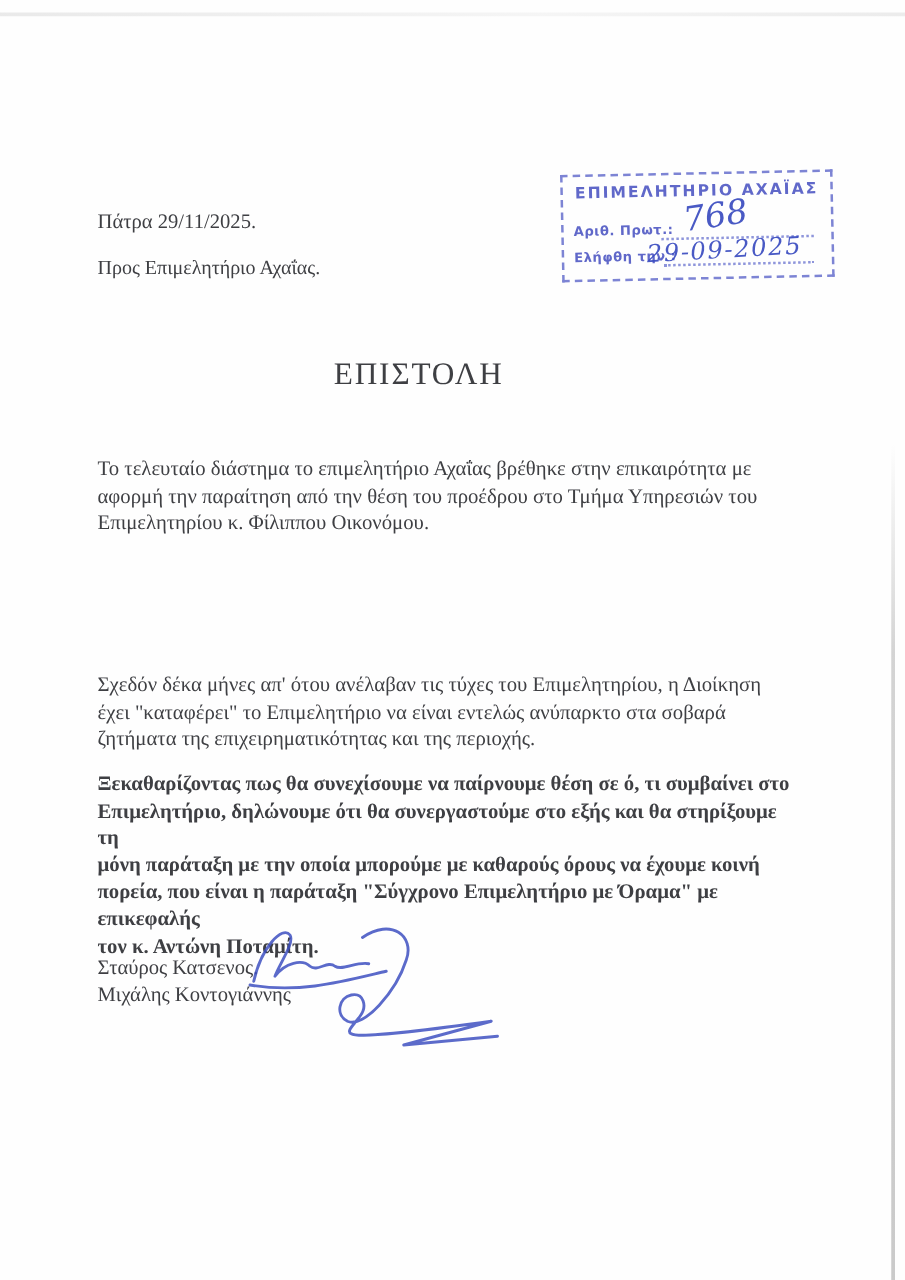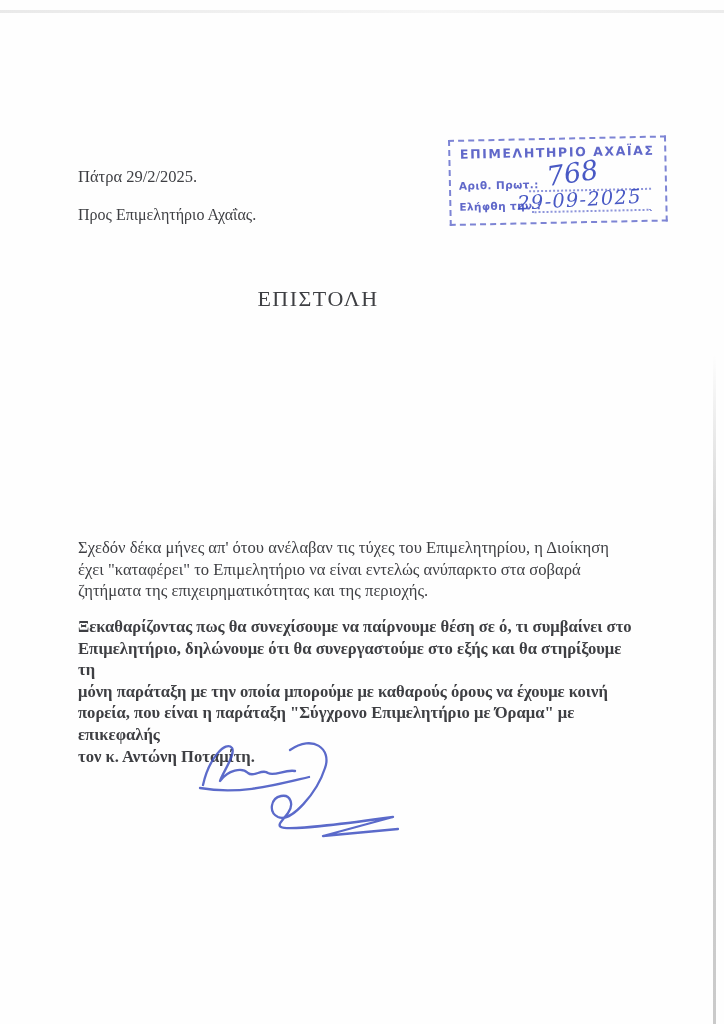--- a/index.html
+++ b/index.html
@@ -14,23 +14,23 @@
     position:absolute; left:0; top:10px; width:724px; height:3px;
     background:linear-gradient(to right, rgba(140,140,140,.18), rgba(170,170,170,.10) 60%, rgba(140,140,140,.16));
   }
   .scan-right-line {
     position:absolute; left:713px; top:355px; width:3px; height:669px;
     background:linear-gradient(to bottom, rgba(180,180,180,0), rgba(160,160,160,.45) 25%, rgba(150,150,150,.5));
   }
   .dateline { position:absolute; left:78px; top:167px; font-size:16.5px; }
   .addressee { position:absolute; left:78px; top:204px; font-size:16px; line-height:21.5px; }
   .title {
-    position:absolute; left:61px; top:286px; width:548px; text-align:center;
+    position:absolute; left:78px; top:286px; width:548px; text-align:center;
     transform:translateX(-17px);
-    font-size:22px; letter-spacing:1.5px;
+    font-size:25px; letter-spacing:1.5px;
   }
   .para { position:absolute; left:78px; width:560px; font-size:16.6px; line-height:21.6px; }
   .para-1 { top:364px; }
   .para-2 { top:443px; }
   .para-3 { top:537px; }
   .para-4 { top:616px;font-weight:bold; }
   .signatories { position:absolute; left:78px; top:763px; font-size:16.5px; line-height:21.5px; }
   .signature-svg { position:absolute; left:195px; top:736px; }
 
   
@@ -65,41 +65,46 @@
   .hw-received { left:66px; top:49px; font-size:19.5px; letter-spacing:1.2px; transform:rotate(-2deg); }
 </style>
 </head>
 <body>
 
 <div class="page">
 
   <div class="scan-top-line"></div>
   <div class="scan-right-line"></div>
 
-  <div class="dateline">Πάτρα 29/2/2025.</div>
+  <div class="dateline">Πάτρα 29/11/2025.</div>
 
   <div class="addressee">
     <div>Προς Επιμελητήριο Αχαΐας.</div>
   </div>
 
   <div class="stamp">
     <div class="stamp-org">ΕΠΙΜΕΛΗΤΗΡΙΟ ΑΧΑΪΑΣ</div>
     <div class="stamp-label stamp-label-protocol">Αριθ. Πρωτ.:</div>
     <div class="stamp-dots stamp-dots-protocol"></div>
     <div class="stamp-label stamp-label-received">Ελήφθη την :</div>
     <div class="stamp-dots stamp-dots-received"></div>
     <div class="hw hw-protocol">768</div>
     <div class="hw hw-received">29-09-2025</div>
   </div>
 
   <div class="title">ΕΠΙΣΤΟΛΗ</div>
 
+  <div class="para para-1">Το τελευταίο διάστημα το επιμελητήριο Αχαΐας βρέθηκε στην επικαιρότητα με<br>αφορμή την παραίτηση από την θέση του προέδρου στο Τμήμα Υπηρεσιών του<br>Επιμελητηρίου κ. Φίλιππου Οικονόμου.</div>
   <div class="para para-3">Σχεδόν δέκα μήνες απ' ότου ανέλαβαν τις τύχες του Επιμελητηρίου, η Διοίκηση<br>έχει "καταφέρει" το Επιμελητήριο να είναι εντελώς ανύπαρκτο στα σοβαρά<br>ζητήματα της επιχειρηματικότητας και της περιοχής.</div>
   <div class="para para-4">Ξεκαθαρίζοντας πως θα συνεχίσουμε να παίρνουμε θέση σε ό, τι συμβαίνει στο<br>Επιμελητήριο, δηλώνουμε ότι θα συνεργαστούμε στο εξής και θα στηρίξουμε τη<br>μόνη παράταξη με την οποία μπορούμε με καθαρούς όρους να έχουμε κοινή<br>πορεία, που είναι η παράταξη "Σύγχρονο Επιμελητήριο με Όραμα" με επικεφαλής<br>τον κ. Αντώνη Ποταμίτη.</div>
 
+  <div class="signatories">
+    <div>Σταύρος Κατσενος.</div>
+    <div>Μιχάλης Κοντογιάννης</div>
+  </div>
 
   <svg class="signature-svg" width="215" height="108" viewBox="0 0 215 108">
     <g fill="none" stroke="#3f51c1" stroke-width="2.3" stroke-linecap="round" stroke-linejoin="round" opacity="0.85">
       <path d="M 8,49 C 14,22 31,4 37,12 C 41,18 28,36 25,45 C 33,34 47,31 53,37 C 59,42 67,32 73,37 C 79,41 90,33 100,35
            M 5,52 C 45,59 80,49 114,41"></path>
       <path d="M 95,14 C 118,-2 137,13 130,32 C 122,57 96,87 83,81 C 73,76 76,62 86,60 C 96,58 99,69 93,77 C 87,85 82,89 86,91
            C 92,95 140,89 198,81 L 128,100 L 203,93"></path>
     </g>
   </svg>
 

